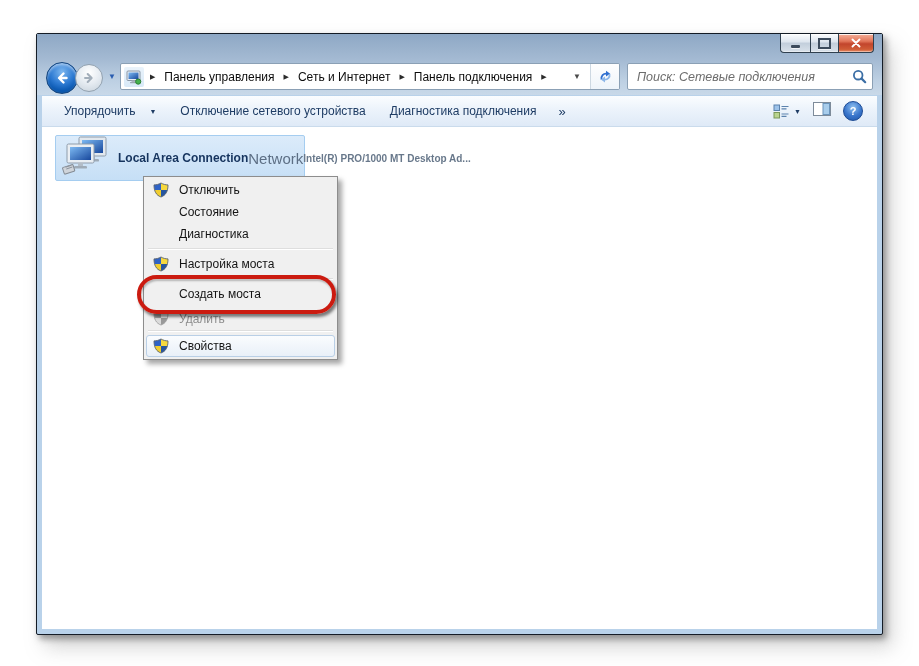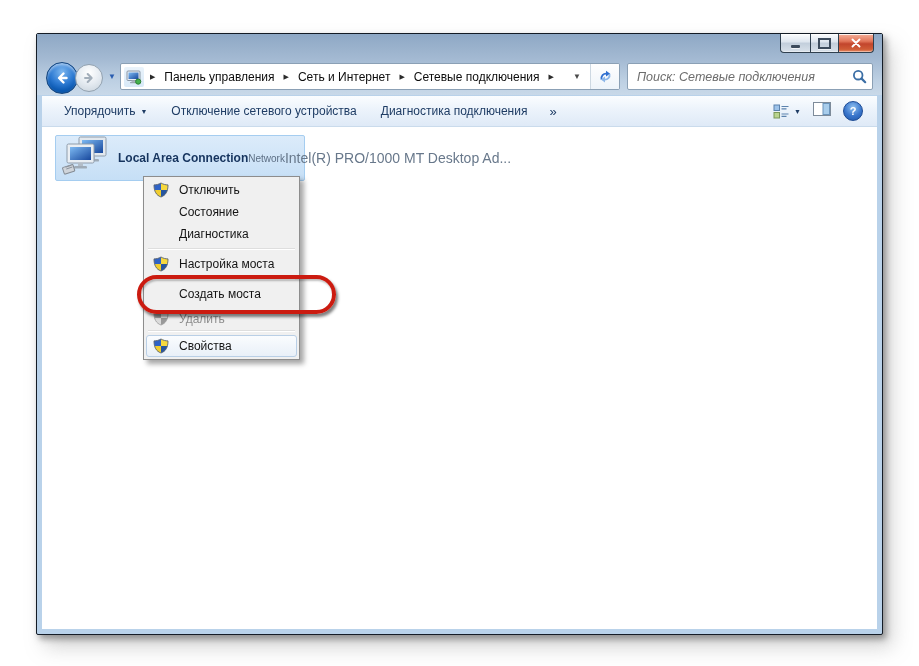--- a/index.html
+++ b/index.html
@@ -53,42 +53,42 @@
     display:flex;align-items:center;padding:0 5px 0 7px;}
   .searchbox input{flex:1;min-width:0;border:none;outline:none;background:transparent;
     font-family:"Liberation Sans",sans-serif;font-size:12.5px;font-style:italic;color:#0369a1;}
   .searchbox input::placeholder{color:#6d6d6d;font-style:italic;opacity:1;}
 
   
   .client{position:absolute;left:5px;right:5px;top:62px;bottom:5px;background:#fff;overflow:hidden;}
   .toolbar{position:absolute;left:0;right:0;top:0;height:31px;box-sizing:border-box;
     background:linear-gradient(#fbfdff,#ecf3fb 45%,#dfeaf7);border-bottom:1px solid #cadbec;
     display:flex;align-items:center;padding:0 10px;color:#1e3c64;}
-  .tb-item{font-size:12px;padding:0 12px;height:24px;display:flex;align-items:center;gap:5px;border-radius:3px;white-space:nowrap;cursor:default;}
+  .tb-item{font-size:12px;padding:0 12px;height:24px;display:flex;align-items:center;gap:14px;border-radius:3px;white-space:nowrap;cursor:default;}
   .tb-arrow{font-size:7px;color:#1e3c64;}
   .tb-overflow{font-size:13px;padding:0 10px;color:#1e3c64;}
   .tb-right{margin-left:auto;display:flex;align-items:center;gap:12px;padding-right:4px;}
   .tb-views{display:flex;align-items:center;gap:4px;}
   .help-ball{width:18px;height:18px;border-radius:50%;border:1px solid #1c4a94;
     background:radial-gradient(circle at 50% 30%,#8fc0ef,#3a76cc 55%,#1d55a8);
     color:#fff;font-size:11px;font-weight:bold;display:grid;place-items:center;}
 
   
   .content{position:absolute;left:0;right:0;top:31px;bottom:0;background:#fff;}
   .tile{position:absolute;left:13px;top:8px;width:250px;height:46px;box-sizing:border-box;
     border:1px solid #a5cdf0;border-radius:2px;
     background:linear-gradient(#dcebfa,#c6dff6);display:flex;align-items:center;}
   .tile-icon{flex:none;margin:0 10px 0 6px;}
   .tile-text{display:flex;flex-direction:row;line-height:15px;min-width:0;}
   .tile-name{font-size:12px;color:#16345e;font-weight:bold;white-space:nowrap;}
-  .tile-net{font-size:10px;color:#5d6f85;white-space:nowrap;}
-  .tile-adapter{font-size:14px;color:#68788b;white-space:nowrap;}
-
-  
-  .context-menu{position:absolute;left:143px;top:176px;width:157px;box-sizing:border-box;
+  .tile-net{font-size:15px;color:#5d6f85;white-space:nowrap;}
+  .tile-adapter{font-size:10px;color:#68788b;white-space:nowrap;font-weight:bold;}
+
+  
+  .context-menu{position:absolute;left:143px;top:176px;width:195px;box-sizing:border-box;
     background:#f0f0f0;border:1px solid #8d8d8d;padding:2px;z-index:20;
     box-shadow:4px 4px 5px rgba(0,0,0,.35);}
   .mi{display:flex;align-items:center;height:22px;box-sizing:border-box;padding:0 6px 0 4px;
     font-size:12px;color:#141414;border:1px solid transparent;border-radius:3px;cursor:default;}
   .mi .micol{flex:none;width:20px;height:16px;display:grid;place-items:center;margin-right:8px;}
   .mi.bold{font-weight:normal;}
   .mi.disabled{color:#8f8f8f;align-items:flex-end;}
   .mi.disabled .shield-svg{filter:grayscale(1) opacity(.55);}
   .mi.hl{background:linear-gradient(#fafcfe,#e9f0f8);border-color:#b9cfe6;}
   .msep{height:1px;background:#dedede;border-bottom:1px solid #fff;margin:3px 2px;}
@@ -165,21 +165,21 @@
               <rect x="5.5" y="11.5" width="4" height="1.5" fill="#aab4c0"></rect>
               <rect x="4" y="13" width="7" height="1.3" rx="0.6" fill="#9aa6b2"></rect>
               <circle cx="12.2" cy="12.6" r="2.6" fill="#45b14e" stroke="#2c7e33"></circle>
             </svg>
           </span>
           <span class="crumb-sep">▶</span>
           <span class="crumb">Панель управления</span>
           <span class="crumb-sep">▶</span>
           <span class="crumb">Сеть и Интернет</span>
           <span class="crumb-sep">▶</span>
-          <span class="crumb">Сетевые подключения</span>
+          <span class="crumb">Панель подключения</span>
           <span class="crumb-sep">▶</span>
           <span class="addr-spacer"></span>
           <span class="addr-dd">▼</span>
           <span class="addr-div"></span>
           <span class="refresh-btn">
             <svg width="15" height="15" viewBox="0 0 15 15">
               <path d="M3.5 10.5 C2.8 6.8 5.4 4.3 8.6 4.6" stroke="#2f6fd0" stroke-width="1.8" fill="none"></path>
               <polygon points="8,1.8 12.2,4.8 8,7.6" fill="#2f6fd0"></polygon>
               <path d="M11.5 4.8 C12.2 8.4 9.6 10.9 6.4 10.6" stroke="#8cb6e8" stroke-width="1.8" fill="none"></path>
               <polygon points="7,13.4 2.8,10.4 7,7.6" fill="#8cb6e8"></polygon>

